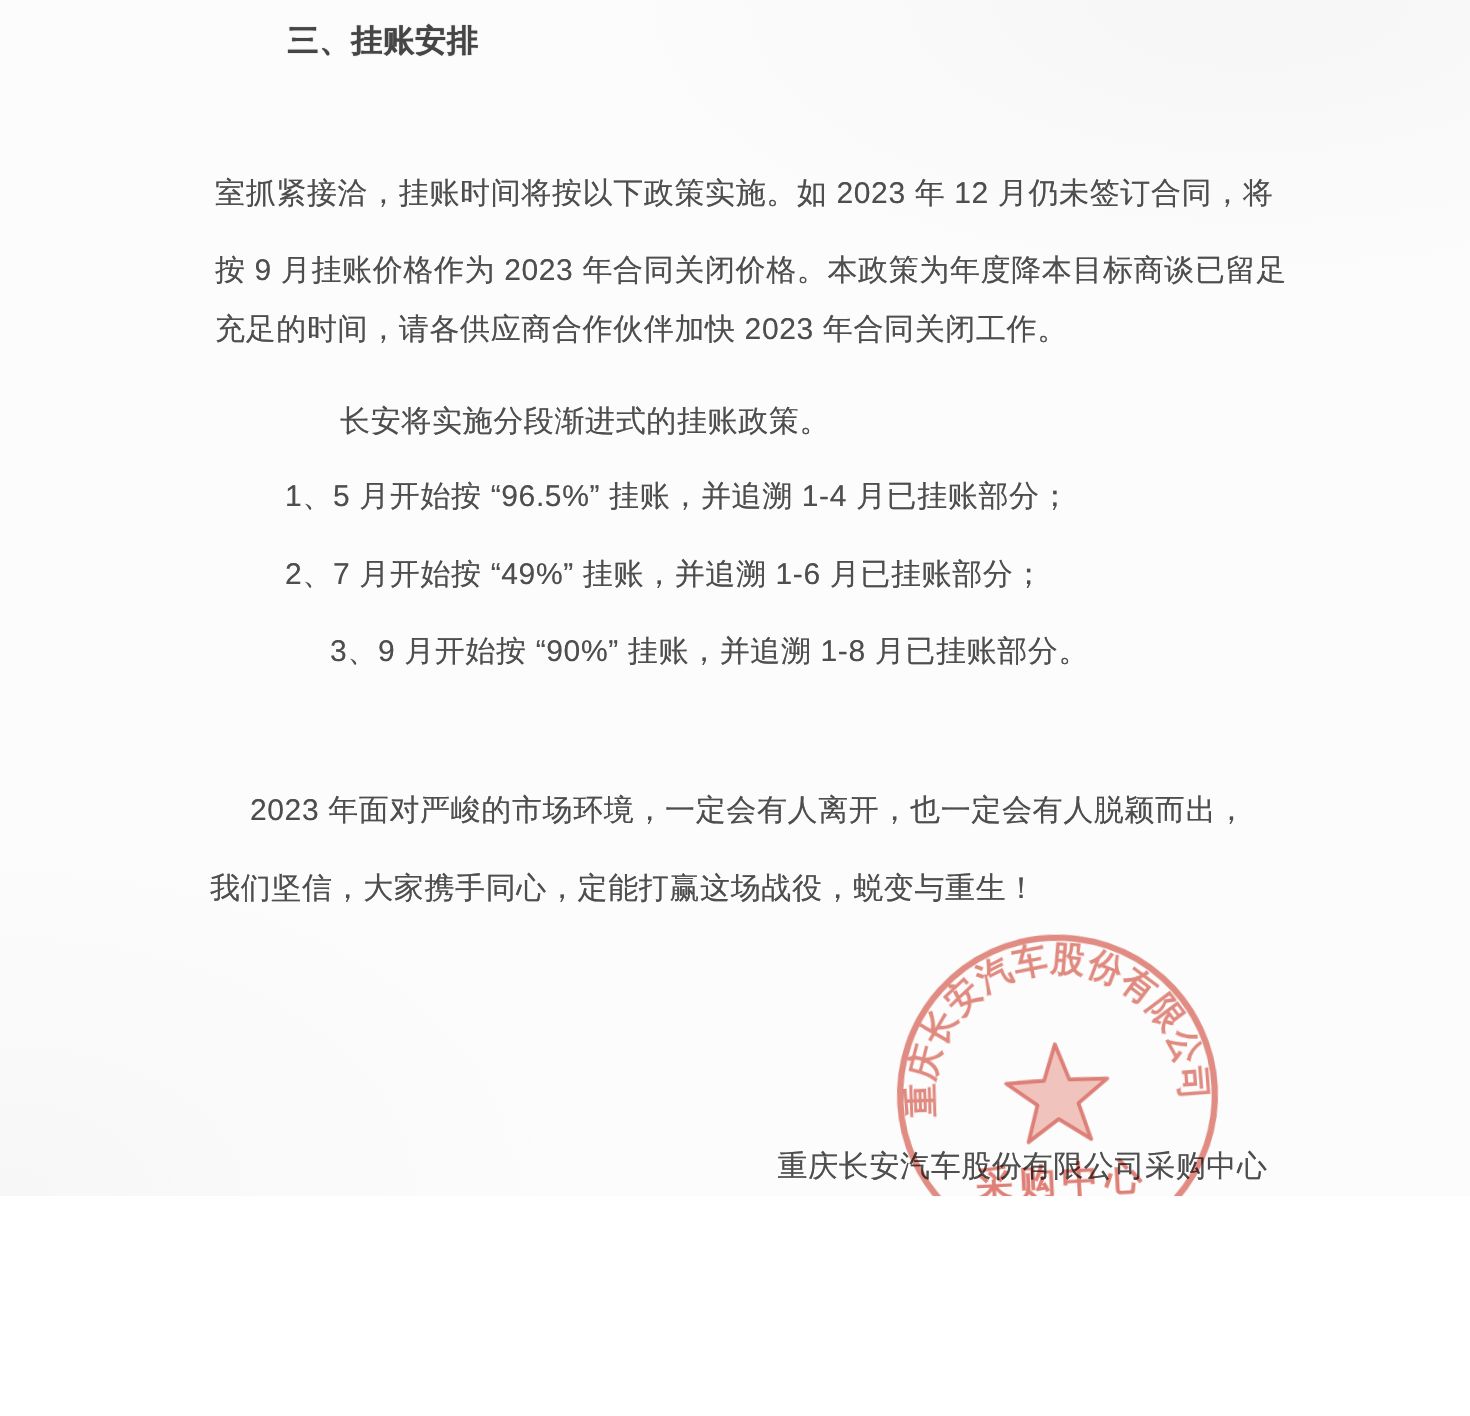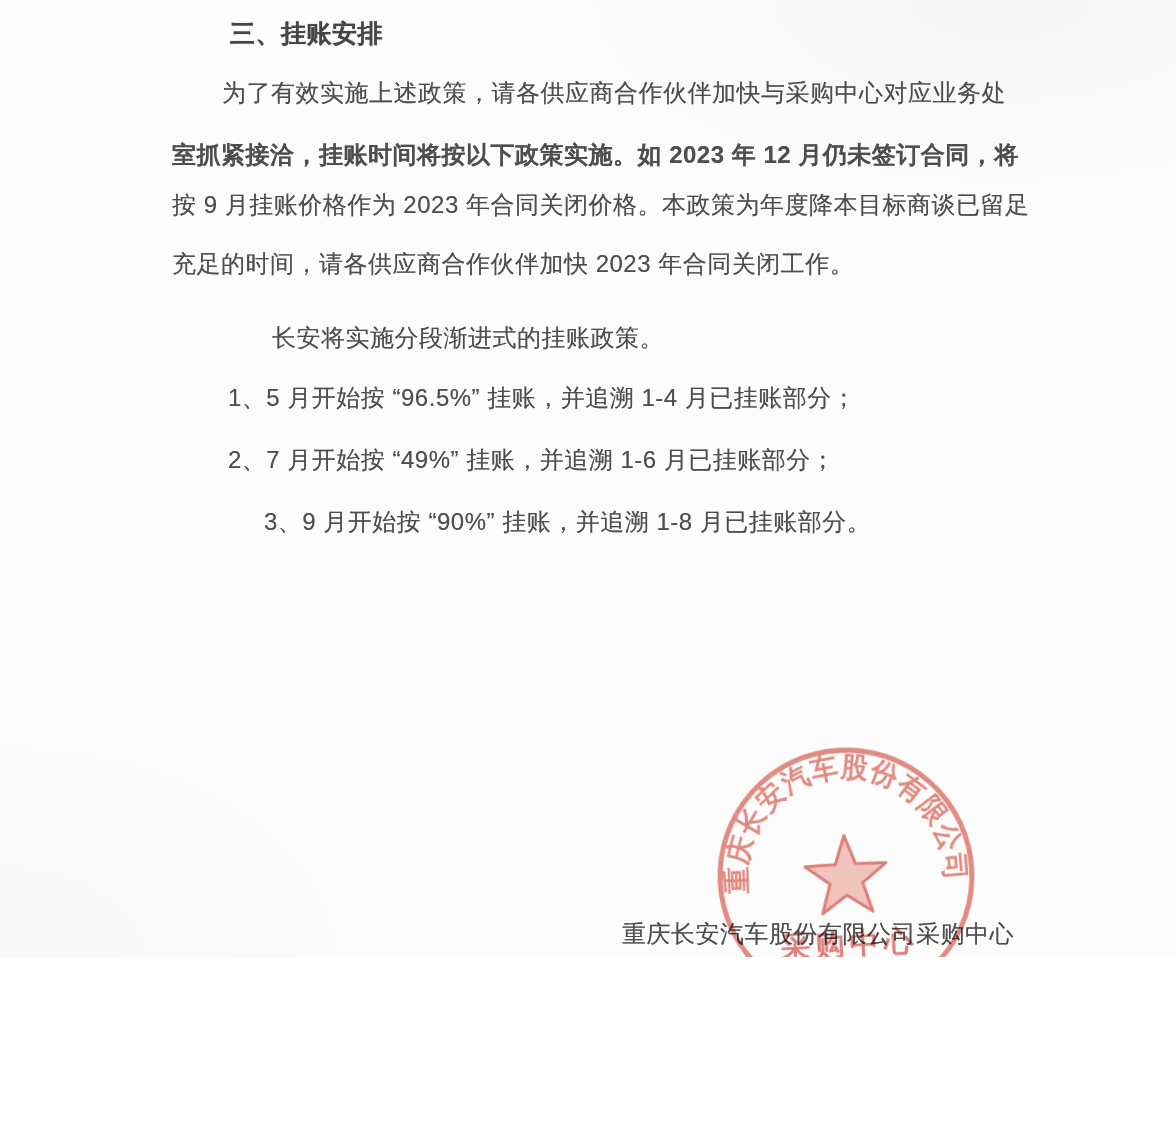--- a/index.html
+++ b/index.html
@@ -30,22 +30,22 @@
   }
   .heading {
     font-weight: bold;
     font-size: 25px;
     color: #454545;
     text-shadow: 0 0 0.8px rgba(60,60,60,0.8);
   }
   
   .pos-heading { left: 230px; top: 16px; }
   .pos-p1a { left: 222px; top: 76px; }
-  .pos-p1b { left: 172px; top: 138px; font-weight: bold; }
-  .pos-p1c { left: 172px; top: 188px; }
+  .pos-p1b { left: 172px; top: 138px; }
+  .pos-p1c { left: 172px; top: 200px; }
   .pos-p1d { left: 172px; top: 247px; }
   .pos-p2  { left: 228px; top: 321px; margin-left: 44px; }
   .pos-i1  { left: 228px; top: 381px; }
   .pos-i2  { left: 228px; top: 443px; }
   .pos-i3  { left: 228px; top: 505px; margin-left: 36px; }
   .pos-c1  { left: 200px; top: 632px; }
   .pos-c2  { left: 168px; top: 694px; }
   .pos-sig  { left: 622px; top: 872px; margin-top: 45px; }
   .pos-date { left: 716px; top: 931px; }
 
@@ -74,31 +74,32 @@
     letter-spacing: 5px;
   }
 </style>
 </head>
 <body>
 
 <div class="page">
 
   <div class="line heading pos-heading">三、挂账安排</div>
 
-  <div class="line pos-p1a">为了有效实施上述政策，请各供应商合作伙伴加快与采购中心对应业务处</div>
   <div class="line pos-p1b">室抓紧接洽，挂账时间将按以下政策实施。如 2023 年 12 月仍未签订合同，将</div>
   <div class="line pos-p1c">按 9 月挂账价格作为 2023 年合同关闭价格。本政策为年度降本目标商谈已留足</div>
   <div class="line pos-p1d">充足的时间，请各供应商合作伙伴加快 2023 年合同关闭工作。</div>
 
   <div class="line pos-p2">长安将实施分段渐进式的挂账政策。</div>
 
   <div class="line pos-i1">1、5 月开始按 “96.5%” 挂账，并追溯 1-4 月已挂账部分；</div>
   <div class="line pos-i2">2、7 月开始按 “49%” 挂账，并追溯 1-6 月已挂账部分；</div>
   <div class="line pos-i3">3、9 月开始按 “90%” 挂账，并追溯 1-8 月已挂账部分。</div>
 
+  <div class="line pos-c1">2023 年面对严峻的市场环境，一定会有人离开，也一定会有人脱颖而出，</div>
+  <div class="line pos-c2">我们坚信，大家携手同心，定能打赢这场战役，蜕变与重生！</div>
 
   <div class="line pos-sig">重庆长安汽车股份有限公司采购中心</div>
 
   <div class="stamp">
     <svg viewBox="0 0 260 260" xmlns="http://www.w3.org/2000/svg">
       <circle cx="130" cy="130" r="124" fill="none" stroke="#dc6f63" stroke-width="5" stroke-opacity="0.85"></circle>
       <path id="sealArc" d="M 32.7 141.9 A 98 98 0 1 1 227.3 141.9" fill="none"></path>
       <text class="seal-arc-text" fill="#dc6f63" fill-opacity="0.88">
         <textPath href="#sealArc" startOffset="0" textLength="330" lengthAdjust="spacingAndGlyphs">重庆长安汽车股份有限公司</textPath>
       </text>

